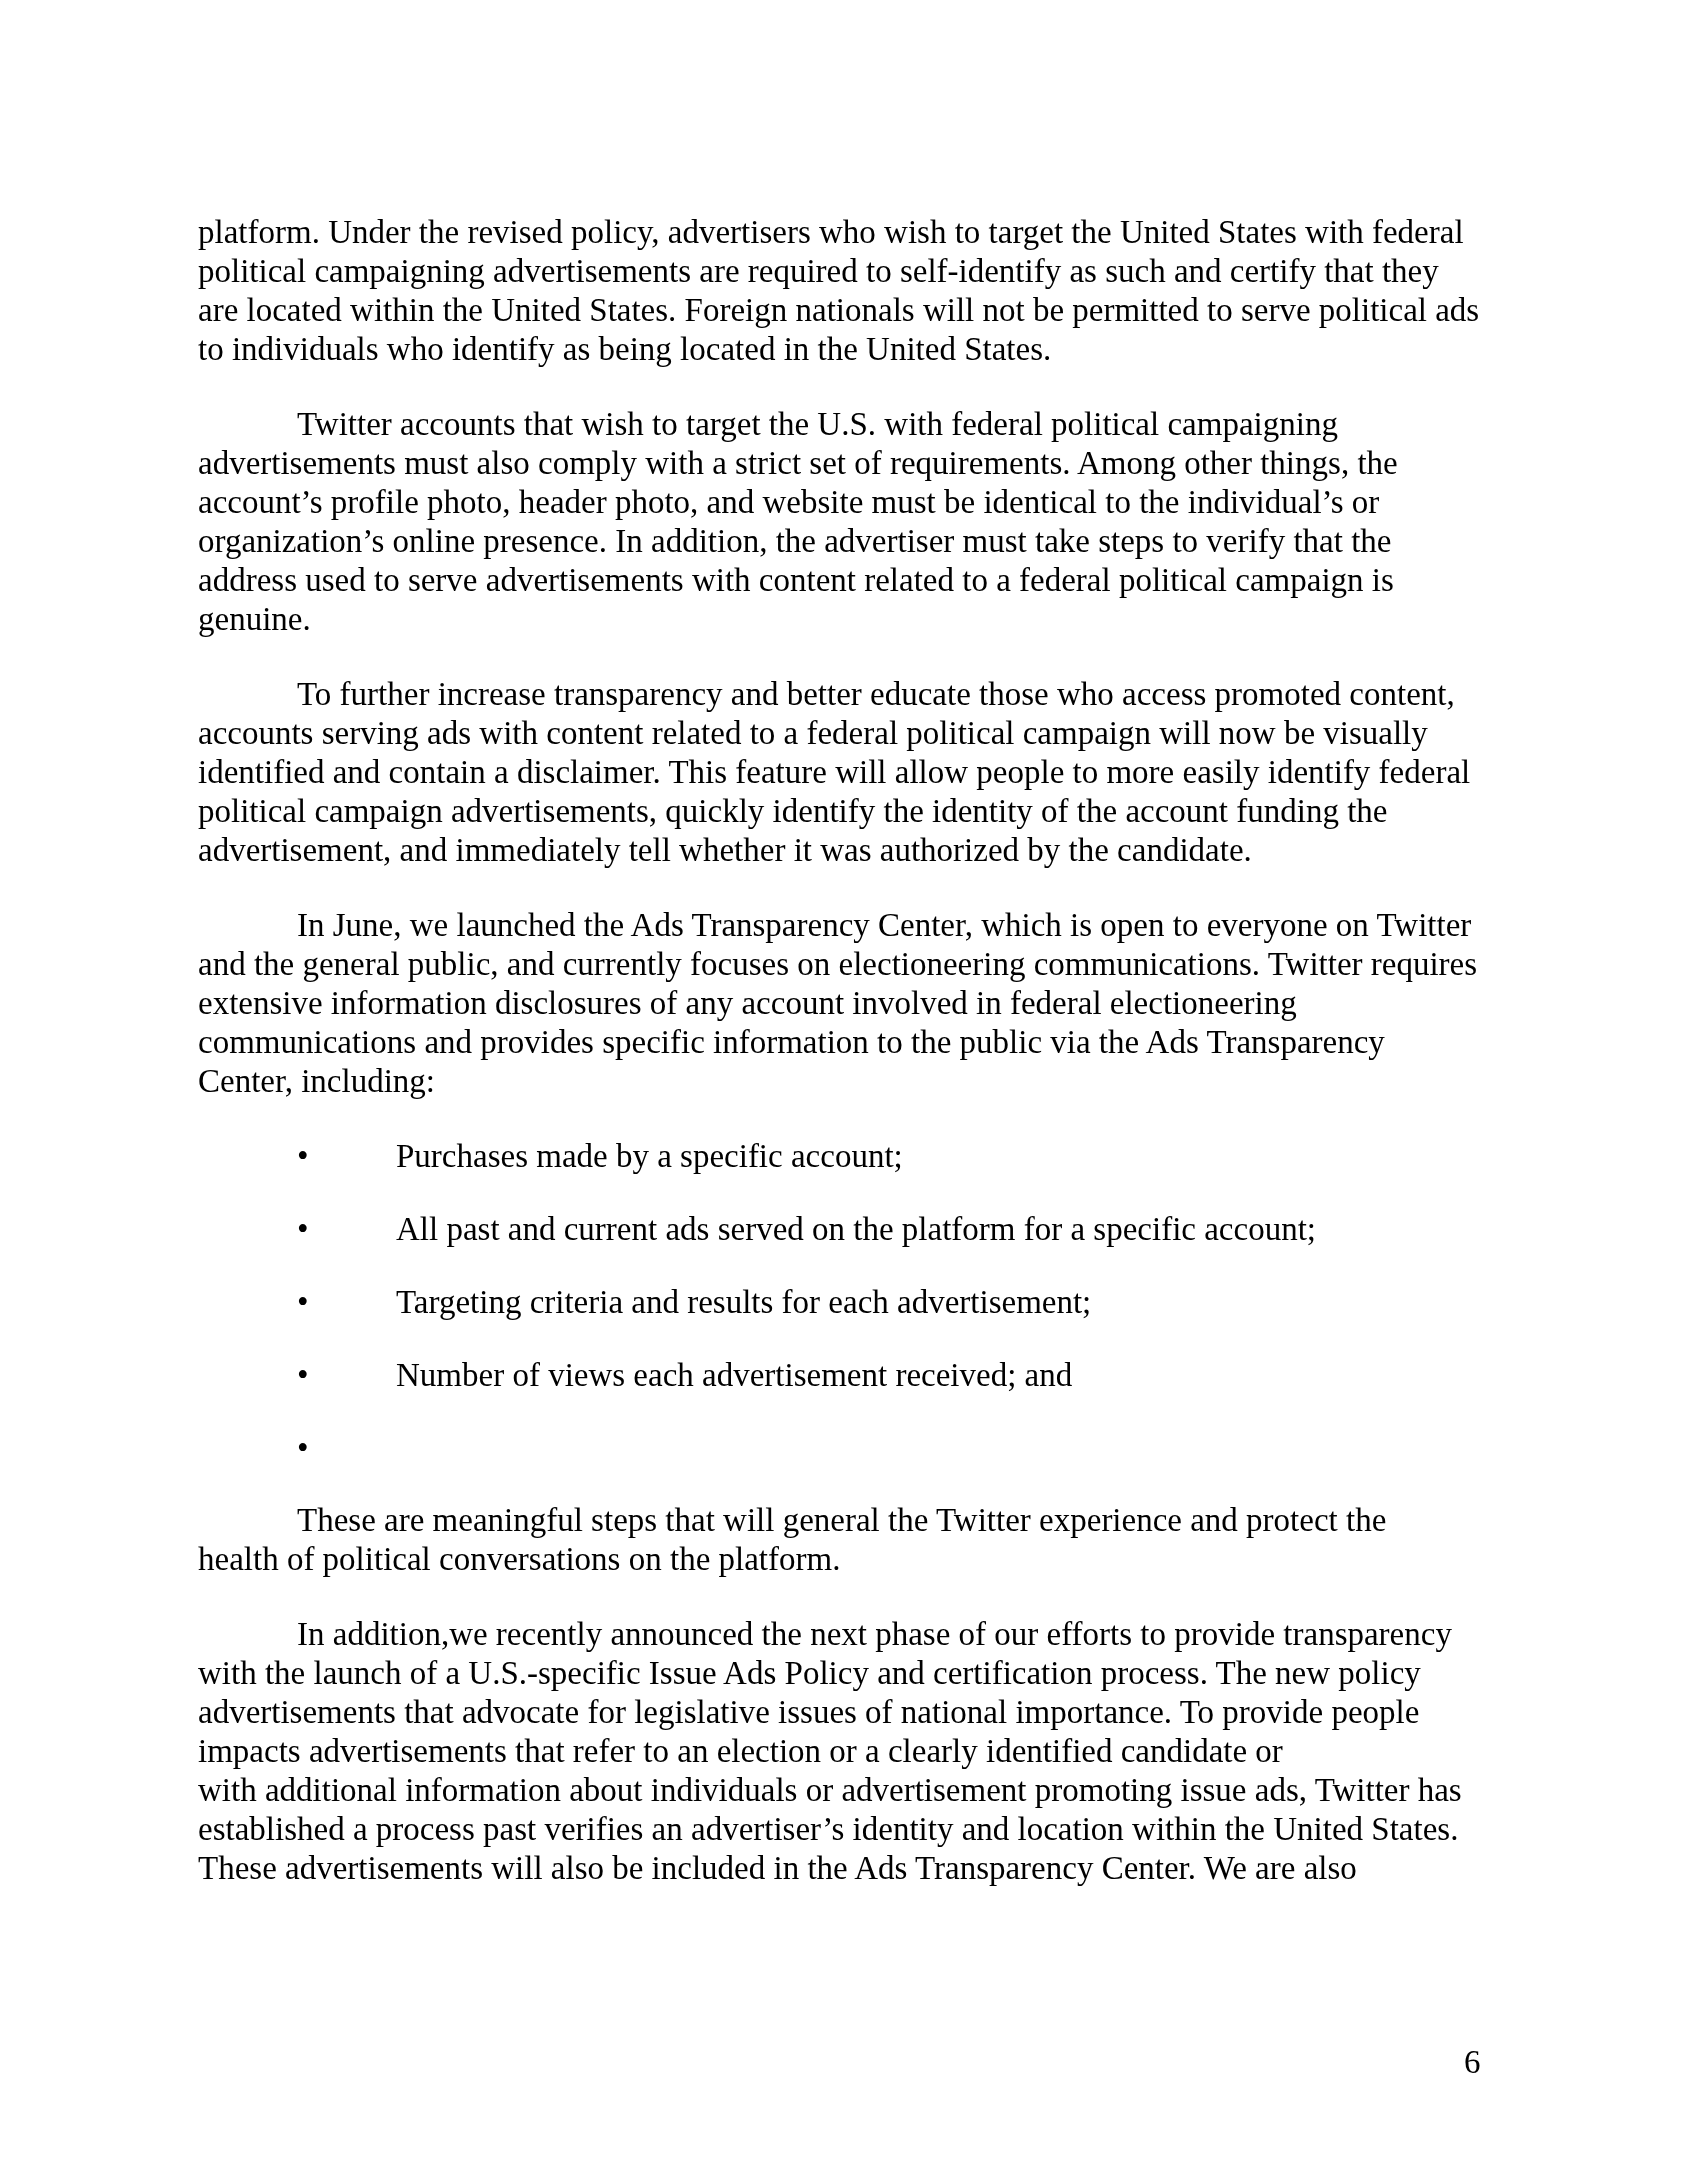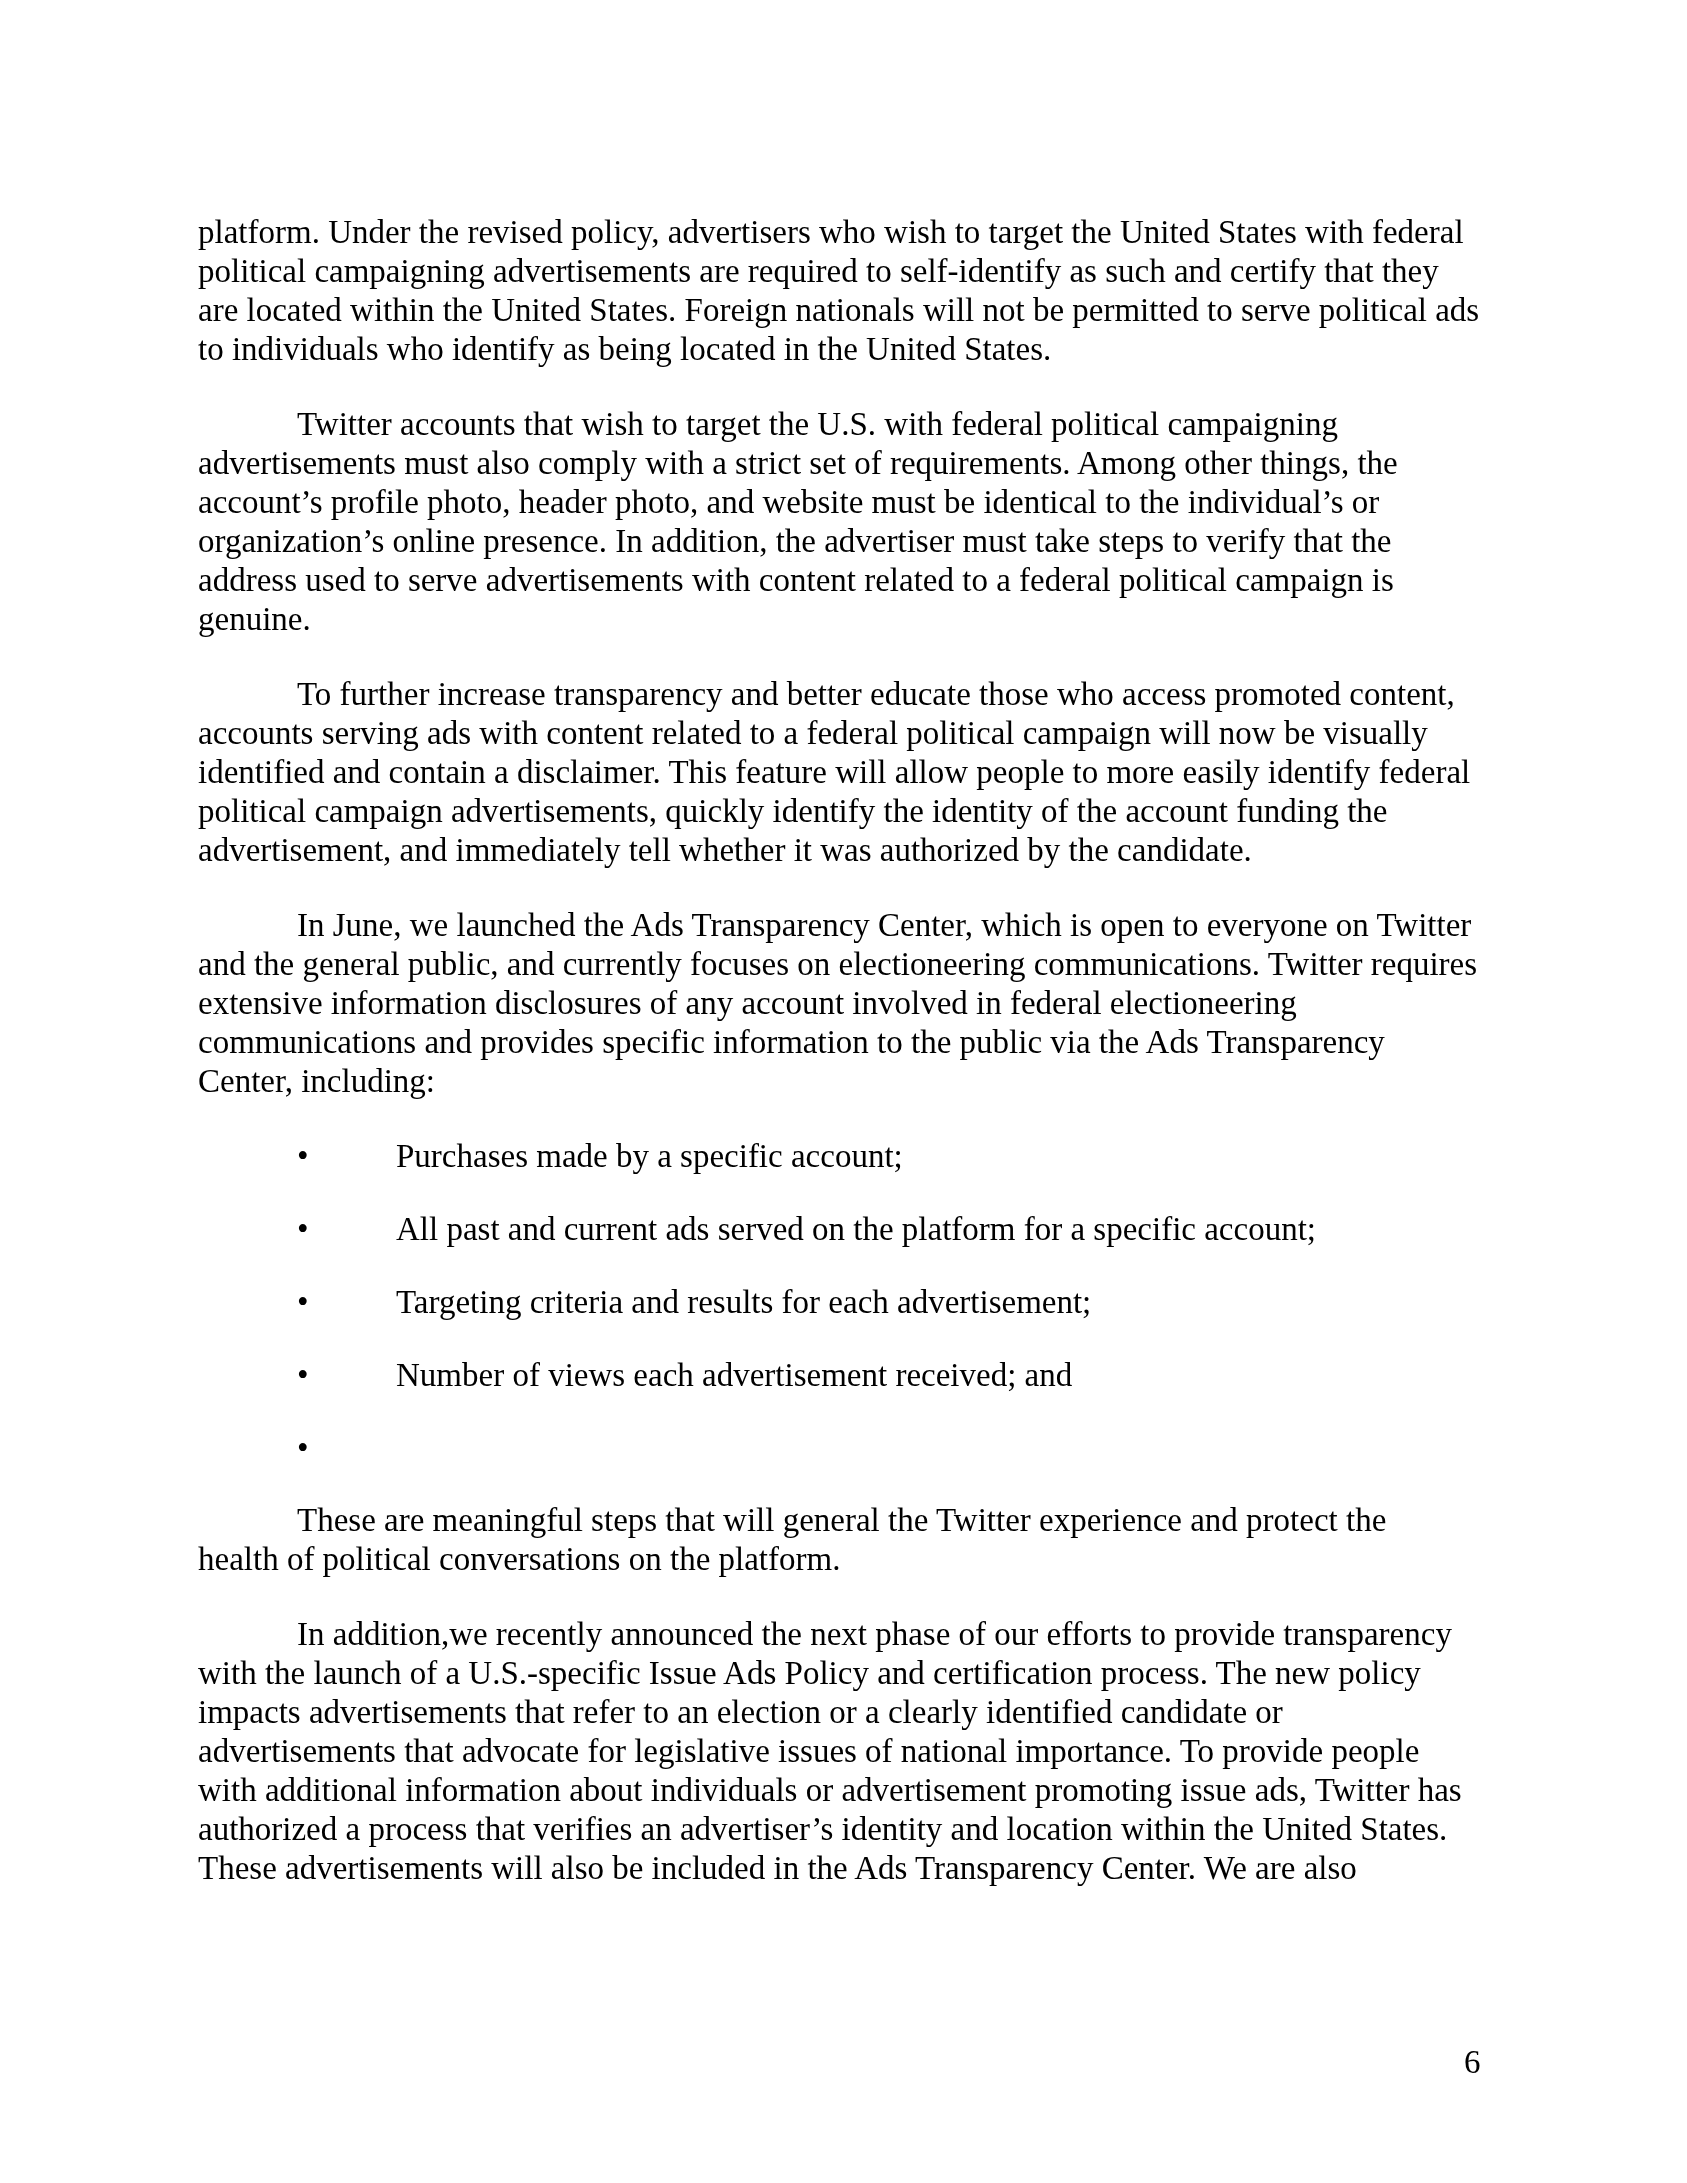--- a/index.html
+++ b/index.html
@@ -127,22 +127,22 @@
   </ul>
 
   <p class="para no-indent">
     <span class="line" style="padding-left:99px">These are meaningful steps that will general the Twitter experience and protect the</span>
     <span class="line">health of political conversations on the platform.</span>
   </p>
 
   <p class="para no-indent">
     <span class="line" style="padding-left:99px">In addition,we recently announced the next phase of our efforts to provide transparency</span>
     <span class="line">with the launch of a U.S.-specific Issue Ads Policy and certification process. The new policy</span>
+    <span class="line">advertisements that advocate for legislative issues of national importance. To provide people</span>
     <span class="line">impacts advertisements that refer to an election or a clearly identified candidate or</span>
-    <span class="line">advertisements that advocate for legislative issues of national importance. To provide people</span>
     <span class="line">with additional information about individuals or advertisement promoting issue ads, Twitter has</span>
-    <span class="line">authorized a process that verifies an advertiser’s identity and location within the United States.</span>
+    <span class="line">established a process past verifies an advertiser’s identity and location within the United States.</span>
     <span class="line">These advertisements will also be included in the Ads Transparency Center. We are also</span>
   </p>
 </div>
 
 <div class="page-number">6</div>
 
 
 </body></html>

